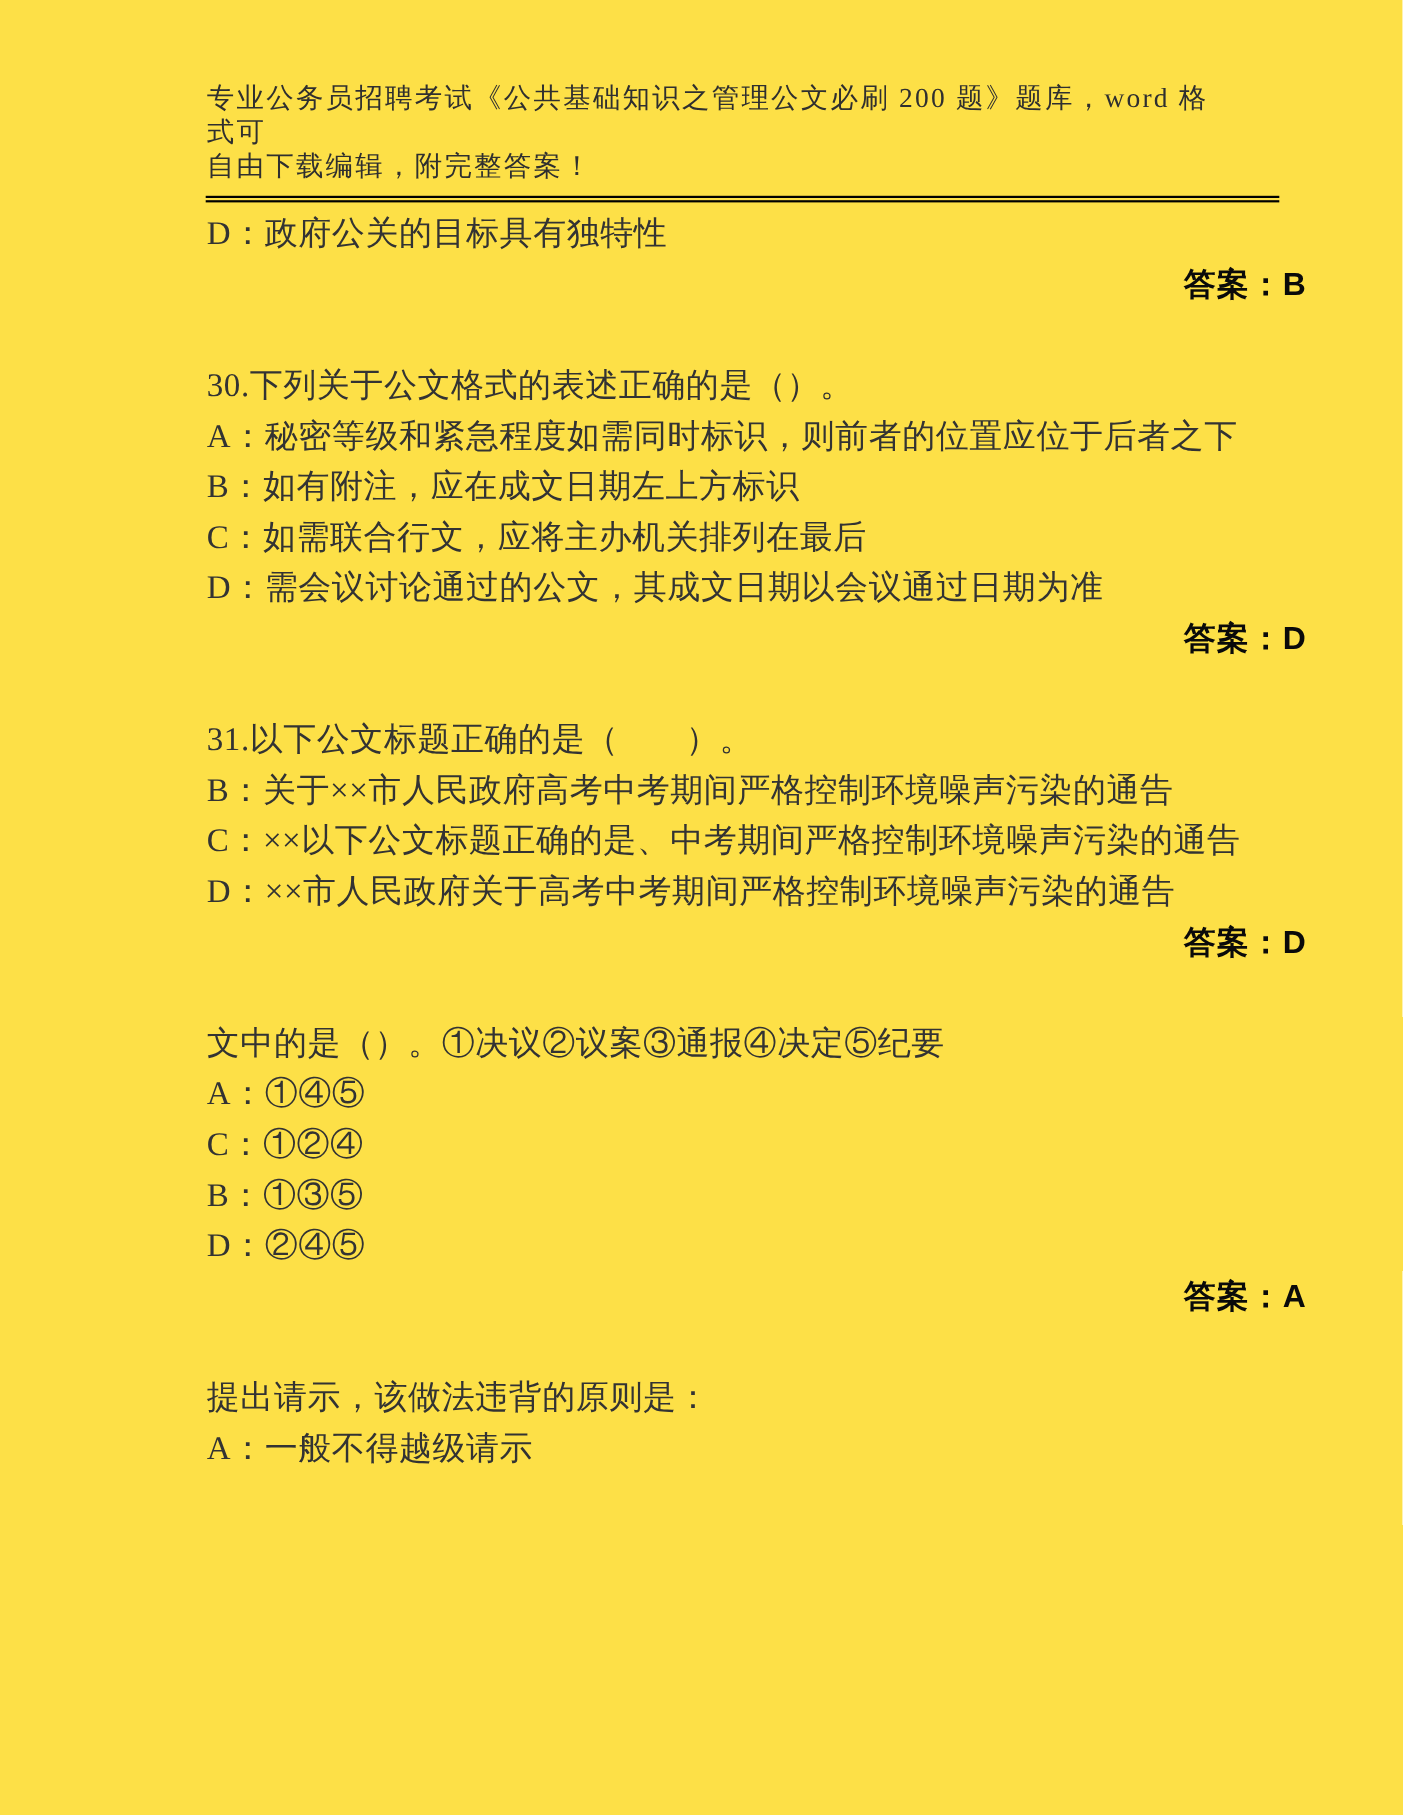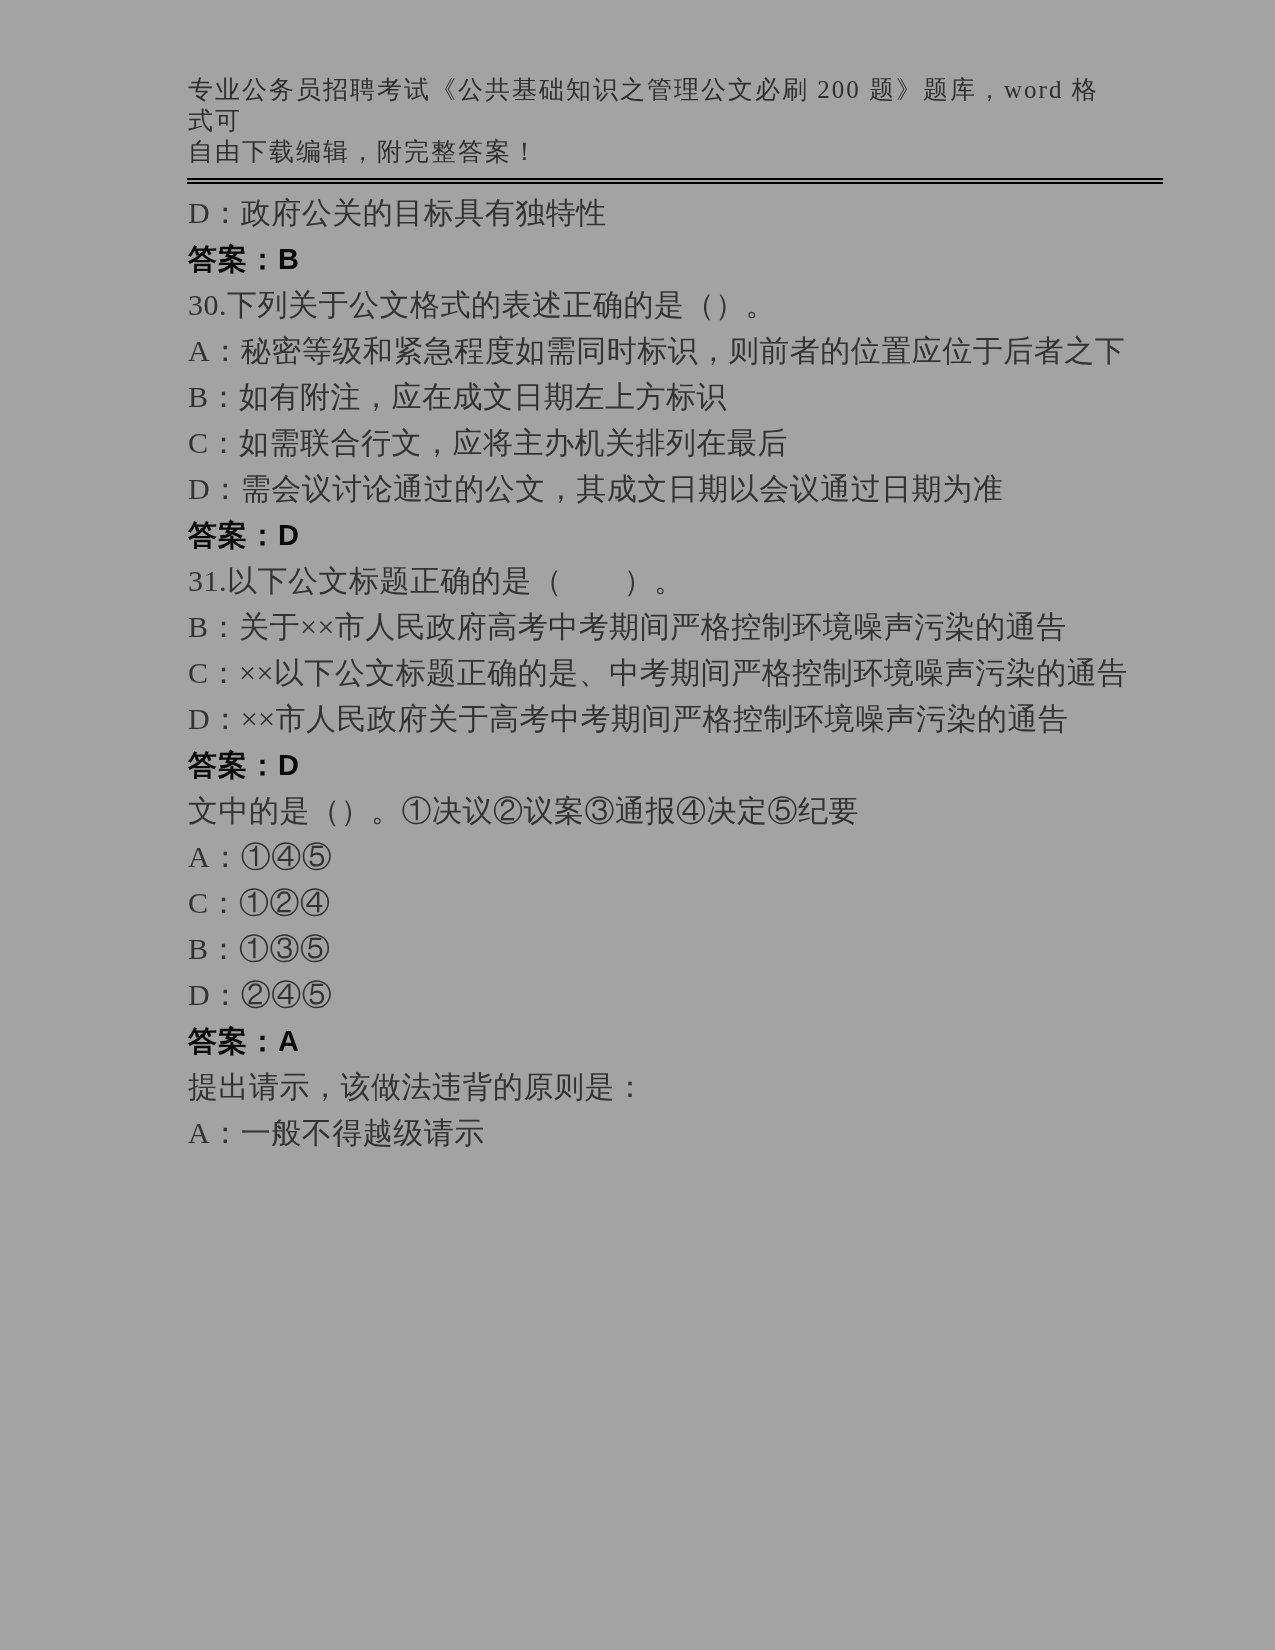--- a/index.html
+++ b/index.html
@@ -1,20 +1,20 @@
 <!DOCTYPE html>
 <html><head>
 <meta charset="utf-8">
 <style>
   html, body { margin: 0; padding: 0; background: #ffffff; }
   .page {
     position: relative;
     width: 1275px;
     height: 1650px;
-    background: #a3a3a3;
+    background: #fde047;
     overflow: hidden;
     font-family: "Liberation Serif", "DejaVu Serif", serif;
   }
   .doc-header {
     position: absolute;
     left: 188px;
     top: 74px;
     width: 920px;
     font-size: 25px;
     line-height: 31px;
@@ -35,27 +35,28 @@
     position: absolute;
     left: 188px;
     top: 190px;
     width: 1000px;
     font-size: 30px;
     line-height: 46px;
     letter-spacing: 0.5px;
     color: #333333;
   }
   .content p { margin: 0; }
-  .block + .block { }
+  .block + .block { margin-top: 46px; }
   .answer-line {
     font-family: "Liberation Sans", "DejaVu Sans", sans-serif;
     font-weight: bold;
     color: #0a0a0a;
     font-size: 29px;
     letter-spacing: 1px;
+    text-align: right;
   }
 </style>
 </head>
 <body>
 
 <div class="page">
 
   <div class="doc-header">
     <span class="hline">专业公务员招聘考试《公共基础知识之管理公文必刷 200 题》题库，word 格式可</span>
     <span class="hline">自由下载编辑，附完整答案！</span>

